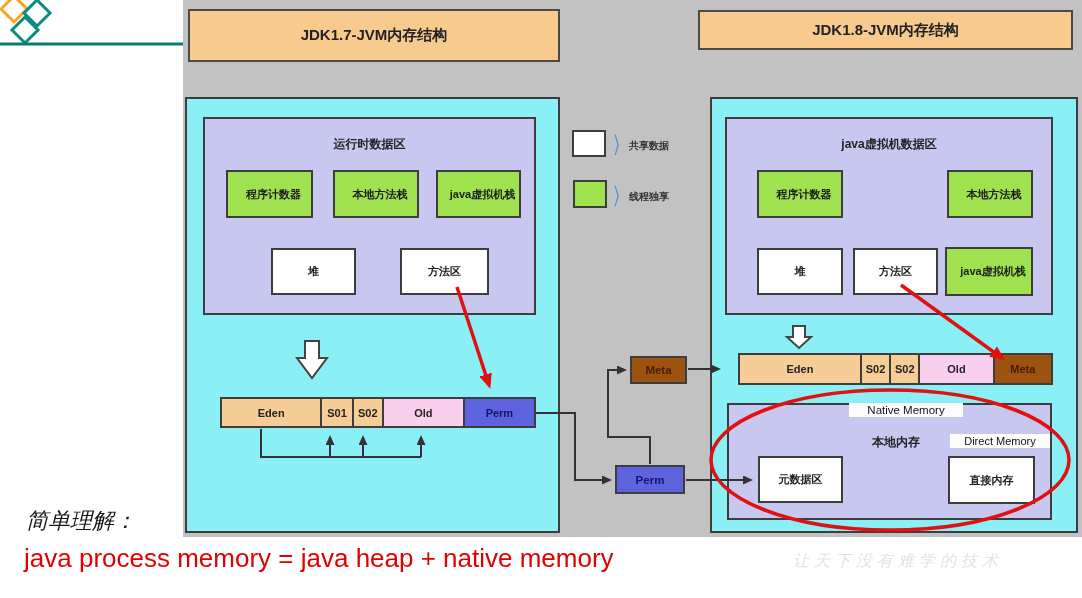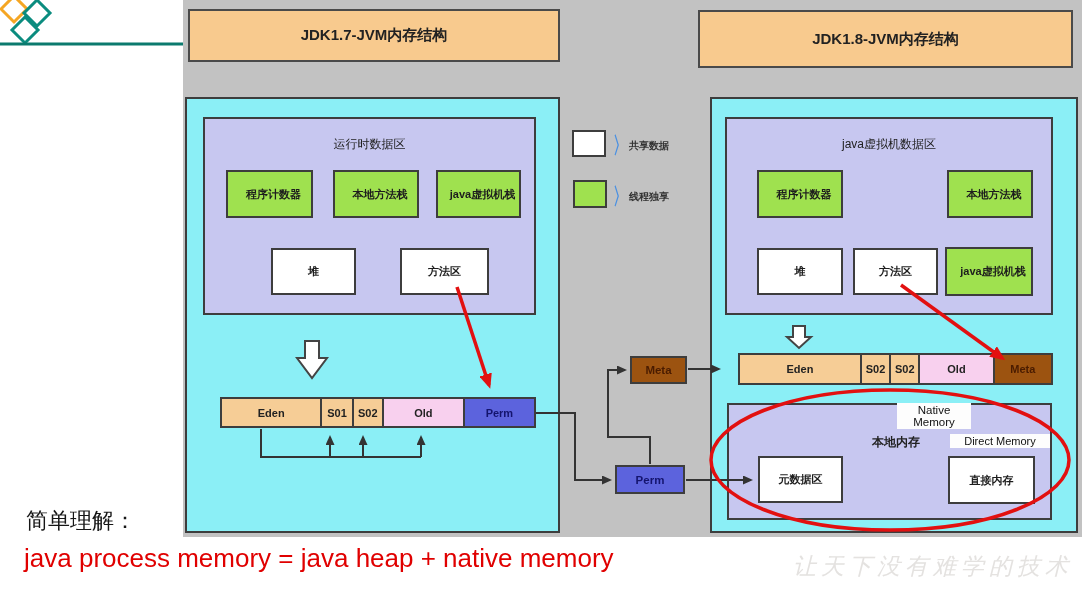--- a/index.html
+++ b/index.html
@@ -5,21 +5,21 @@
   * { margin:0; padding:0; box-sizing:border-box; }
   html,body { background:#fff; }
   body { font-family:"Liberation Sans", sans-serif; }
   .canvas { position:relative; width:1082px; height:598px; background:#ffffff; overflow:hidden; }
   .gray-bg { position:absolute; left:183px; top:0; width:899px; height:537px; background:#c2c2c2; }
   .header-box { position:absolute; background:#f8ca8e; border:2px solid #4a4a4a;
                 display:flex; align-items:center; justify-content:center;
                 font-size:15px; font-weight:bold; color:#222; }
   .panel { position:absolute; background:#8beff6; border:2px solid #3d3d3d; }
   .area { position:absolute; background:#c7c7f0; border:2px solid #3d3d3d; }
-  .area-title { position:absolute; width:100%; text-align:center; font-size:12px; font-weight:normal; color:#222; }
+  .area-title { position:absolute; width:100%; text-align:center; font-size:12px; font-weight:bold; color:#222; }
   .box { position:absolute; border:2px solid #3d3d3d; display:flex; align-items:center;
          justify-content:center; font-weight:bold; font-size:11px; color:#1d1d1d; text-align:center; }
   .green { background:#9fe14f;padding-left:8px; }
   .whitebox { background:#ffffff; }
   .bar { position:absolute; display:flex; }
   .seg { border:2px solid #3d3d3d; margin-left:-2px; display:flex; align-items:center;
          justify-content:center; font-weight:bold; font-size:11px; color:#222; height:100%; }
   .seg:first-child { margin-left:12px; }
   .seg-eden { background:#f6cd96; }
   .seg-s { background:#f6cd96; }
@@ -30,21 +30,21 @@
              justify-content:center; font-weight:bold; font-size:11.5px; }
   .legend-swatch { position:absolute; border:2px solid #3d3d3d; }
   .legend-chevron { position:absolute; color:#4a90e2; font-size:15px; font-weight:bold;
                     transform:scaleY(1.5); transform-origin:top; line-height:1; }
   .legend-label { position:absolute; font-size:10px; font-weight:bold; color:#333; }
   .native-label-en { position:absolute; background:#fdfdfd; color:#111; font-size:11.5px;
                      padding:1px 4px; text-align:center; }
   .native-label-zh { position:absolute; color:#222; font-size:12px; font-weight:bold; text-align:center;margin-top:13px; }
   .footer-lead { position:absolute; font-size:22px; color:#161616; }
   .footer-formula { position:absolute; font-size:26px; color:#e00000; }
-  .watermark { position:absolute; font-size:23px; color:#e4e2e0; letter-spacing:5px;
+  .watermark { position:absolute; font-size:16px; color:#e4e2e0; letter-spacing:5px;
                font-family:"DejaVu Serif", serif; font-style:italic; }
   .overlay { position:absolute; left:0; top:0; width:1082px; height:598px; pointer-events:none; z-index:50; }
   .logo-svg { position:absolute; left:0; top:0; }
 </style>
 </head>
 <body>
 
 <div class="canvas">
 
   <div class="gray-bg"></div>
@@ -52,21 +52,21 @@
   <svg class="logo-svg" width="183" height="50" viewBox="0 0 183 50">
     <path d="M14,-4 L27,9 L14,22 L1,9 Z" fill="none" stroke="#f5a623" stroke-width="3"></path>
     <path d="M37,0 L50,13 L37,26 L24,13 Z" fill="none" stroke="#0b8c7f" stroke-width="3"></path>
     <path d="M25,17 L38,30 L25,43 L12,30 Z" fill="none" stroke="#0b8c7f" stroke-width="3"></path>
     <line x1="0" y1="44" x2="183" y2="44" stroke="#0b7a6e" stroke-width="3"></line>
   </svg>
 
   <div class="header-box" style="left:188px; top:9px; width:372px; height:53px;">
     <span>JDK1.7-JVM内存结构</span>
   </div>
-  <div class="header-box" style="left:698px; top:10px; width:375px; height:58px;">
+  <div class="header-box" style="left:698px; top:10px; width:375px; height:40px;">
     <span>JDK1.8-JVM内存结构</span>
   </div>
 
   <div class="panel" style="left:185px; top:97px; width:375px; height:436px;"></div>
 
   <div class="area" style="left:203px; top:117px; width:333px; height:198px;">
     <div class="area-title" style="top:17px;">运行时数据区</div>
   </div>
   <div class="box green" style="left:226px; top:170px; width:87px; height:48px;">
     <span>程序计数器</span>
@@ -150,31 +150,31 @@
     </div>
     <div class="seg seg-old" style="width:78px;">
       <span>Old</span>
     </div>
     <div class="seg seg-meta" style="width:62px;">
       <span>Meta</span>
     </div>
   </div>
 
   <div class="area" style="left:727px; top:403px; width:325px; height:117px;"></div>
-  <div class="native-label-en" style="left:897px; top:403px; width:74px;">Native Memory</div>
+  <div class="native-label-en" style="left:849px; top:403px; width:114px;">Native Memory</div>
   <div class="native-label-zh" style="left:863px; top:421px; width:66px;">本地内存</div>
   <div class="native-label-en" style="left:950px; top:434px; width:100px; font-size:11px;">Direct Memory</div>
   <div class="box whitebox" style="left:758px; top:456px; width:85px; height:47px;">
     <span>元数据区</span>
   </div>
   <div class="box whitebox" style="left:948px; top:456px; width:87px; height:48px;">
     <span>直接内存</span>
   </div>
 
-  <div class="footer-lead" style="left:26px; top:506px;">简单理解：</div>
+  <div class="footer-lead" style="left:26px; top:506px;font-style:italic;">简单理解：</div>
   <div class="footer-formula" style="left:24px; top:543px;">java process memory = java heap + native memory</div>
 
   <div class="watermark" style="left:793px; top:551px;">让天下没有难学的技术</div>
 
   <svg class="overlay" viewBox="0 0 1082 598">
     <defs>
       <marker id="mb" markerUnits="userSpaceOnUse" markerWidth="10" markerHeight="9" refX="8" refY="4.5" orient="auto">
         <path d="M0,0 L10,4.5 L0,9 Z" fill="#333"></path>
       </marker>
       <marker id="mr" markerUnits="userSpaceOnUse" markerWidth="15" markerHeight="13" refX="11" refY="6.5" orient="auto">

